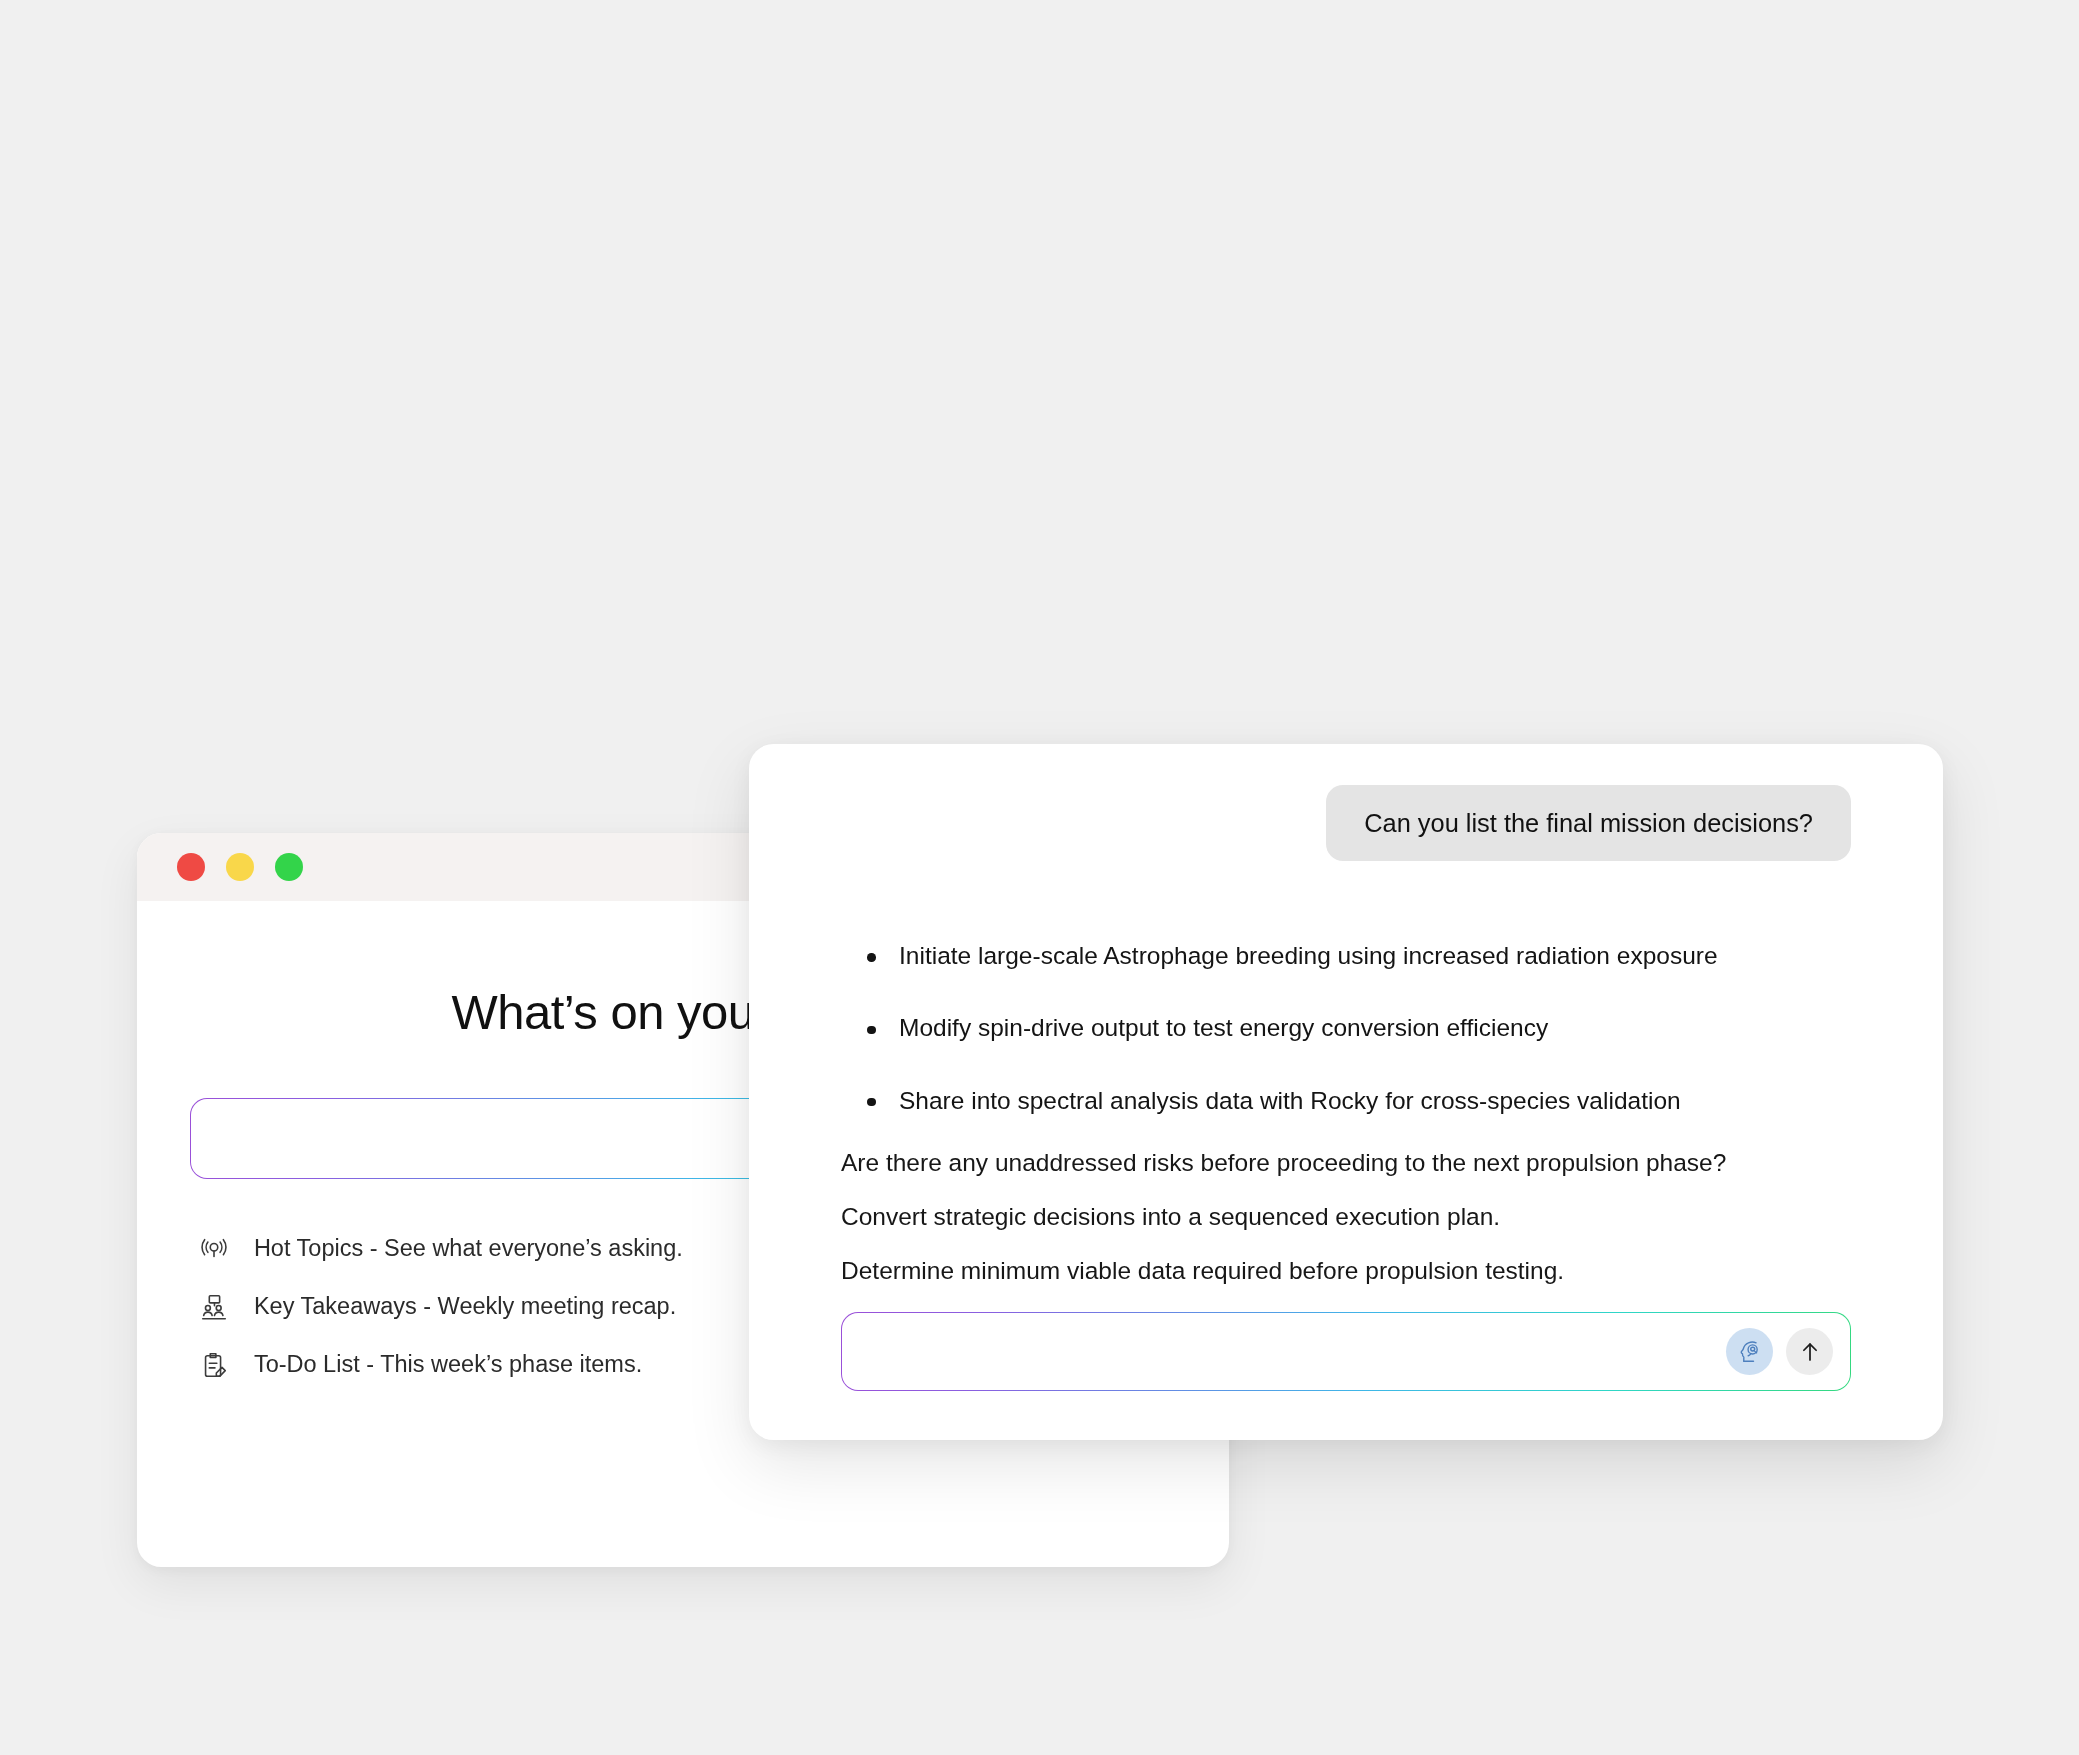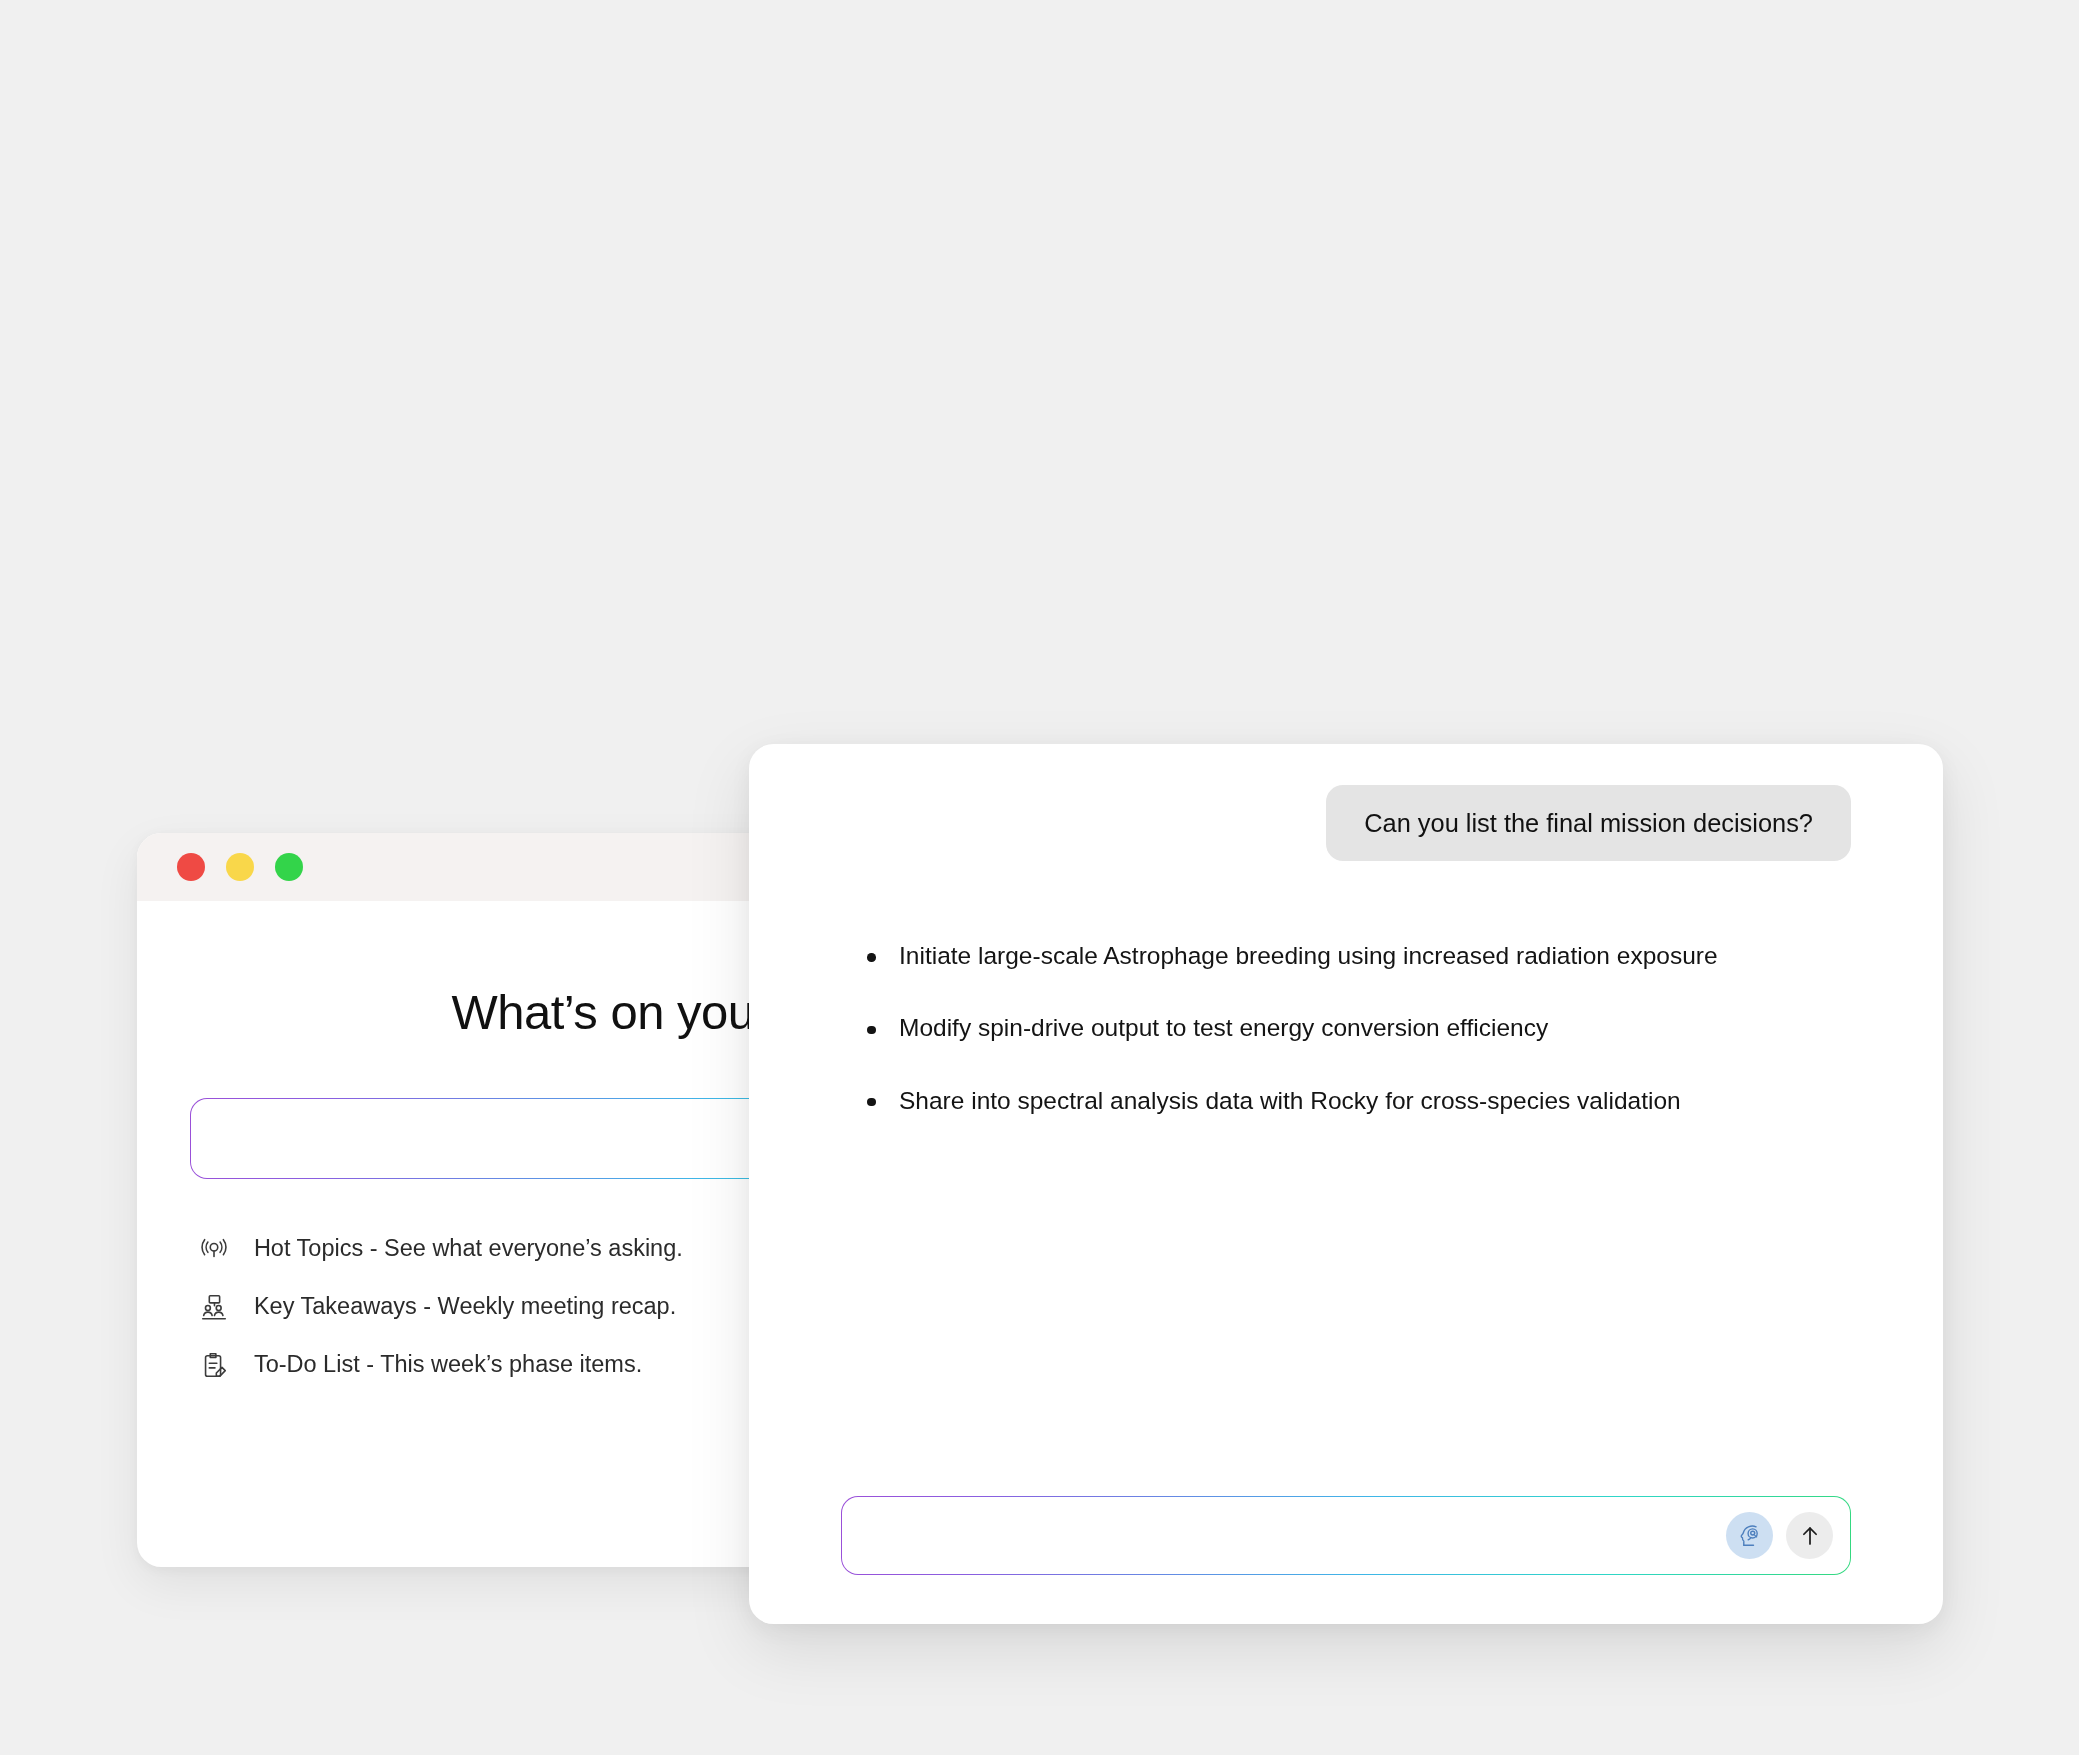--- a/index.html
+++ b/index.html
@@ -106,21 +106,21 @@
     color: #2b2b2b;
     white-space: nowrap;
   }
 
   
   .chat-panel {
     position: absolute;
     left: 749px;
     top: 744px;
     width: 1194px;
-    height: 880px;
+    height: 696px;
     background: #ffffff;
     border-radius: 24.5px;
     box-shadow: 0 24.5px 66px rgba(0,0,0,0.10), 0 5.6px 21px rgba(0,0,0,0.05);
     overflow: hidden;
     display: flex;
     flex-direction: column;
   }
 
   .chat-inner {
     flex: 1;
@@ -324,20 +324,25 @@
       <div class="user-bubble">Can you list the final mission decisions?</div>
     </div>
 
     <ul class="answer-list">
       <li class="answer-item">Initiate large-scale Astrophage breeding using increased radiation exposure</li>
       <li class="answer-item">Modify spin-drive output to test energy conversion efficiency</li>
       <li class="answer-item">Share into spectral analysis data with Rocky for cross-species validation</li>
     </ul>
 
 
+    <div class="suggestions">
+      <div class="suggestion">Are there any unaddressed risks before proceeding to the next propulsion phase?</div>
+      <div class="suggestion">Convert strategic decisions into a sequenced execution plan.</div>
+      <div class="suggestion">Determine minimum viable data required before propulsion testing.</div>
+    </div>
 
   </div>
 
   <div class="composer-wrap">
     <div class="grad-input composer">
       <input class="composer-input" type="text" placeholder="" style="">
 
       <button class="round-btn btn-brain">
         <svg viewBox="0 0 32 32" fill="none" stroke="currentColor" stroke-width="1.6" stroke-linecap="round" stroke-linejoin="round">
           <path d="M23 5.5 c-5.5 -2.5 -13 0.5 -14.5 6.5 c-0.6 2.4 -2.5 2.6 -2.5 4.2 c0 1.2 1.3 1.6 1.3 1.6 c0 2 0.4 3.4 1.6 4 l0 4.7"></path>

